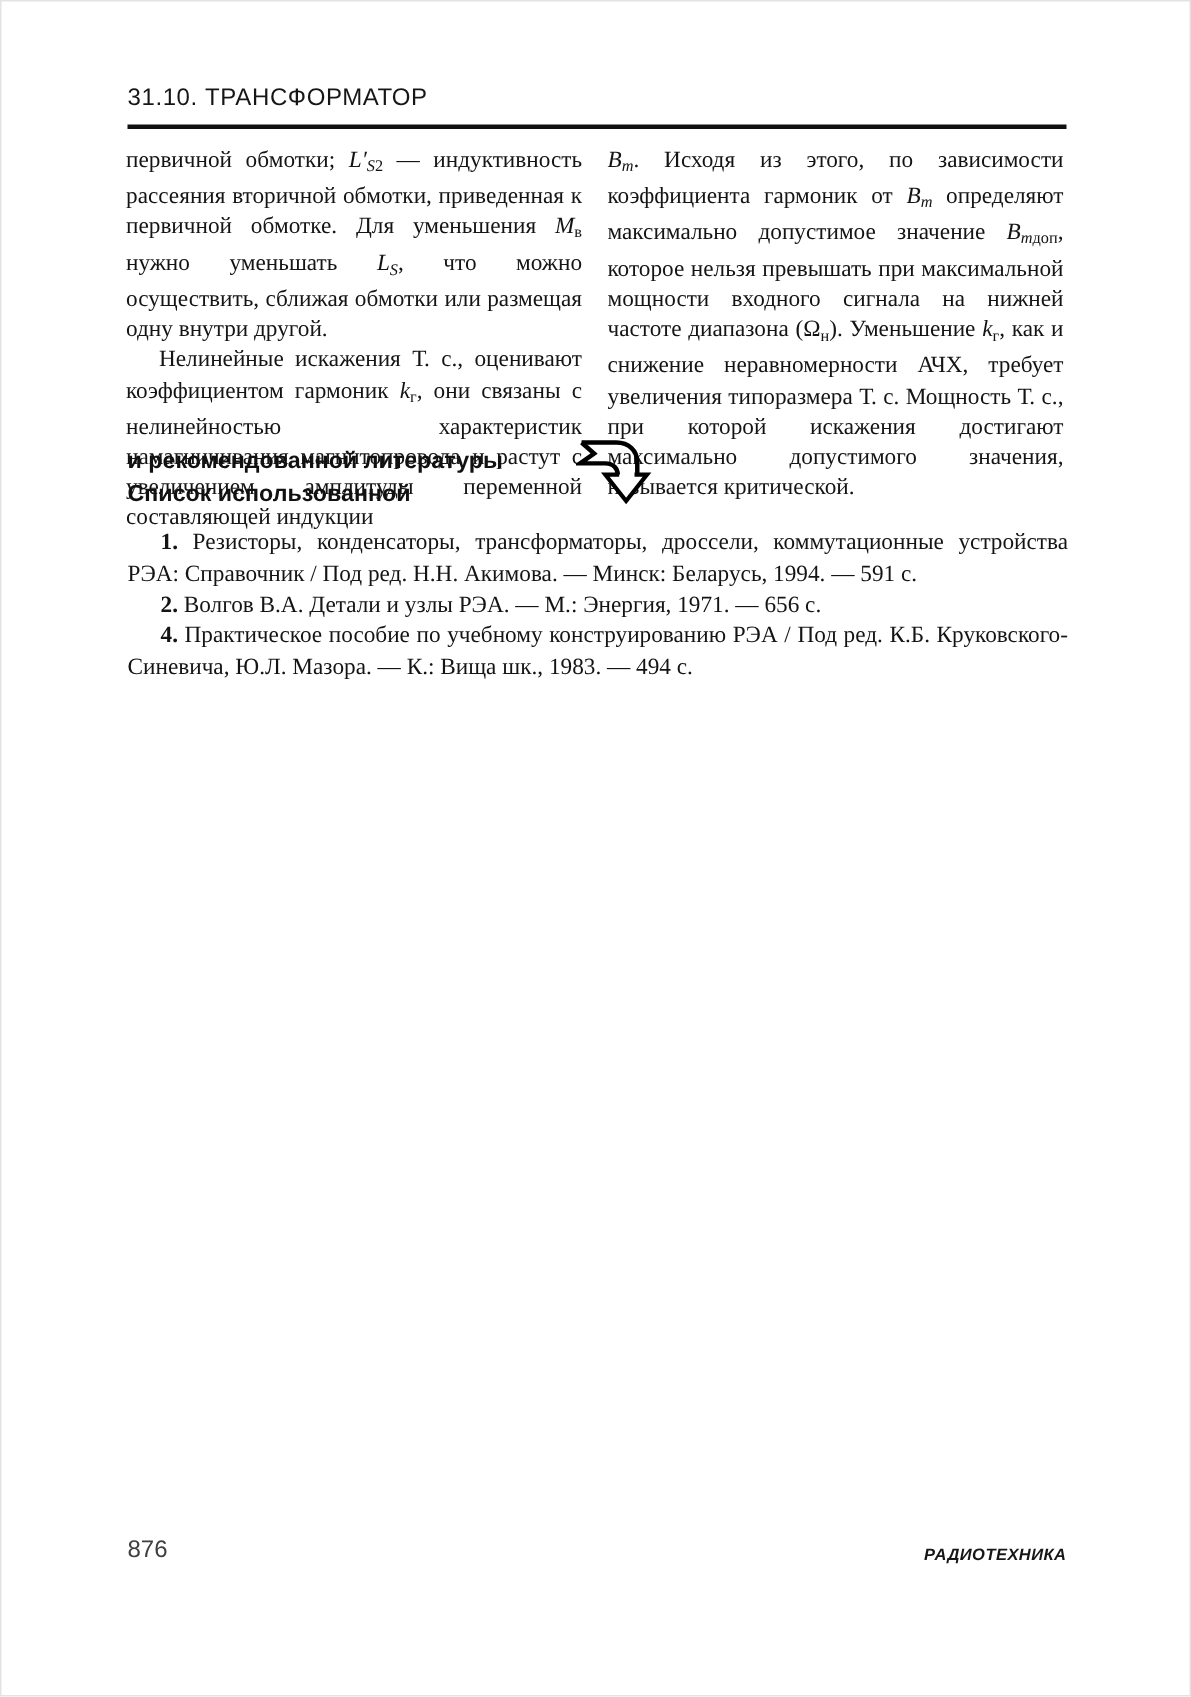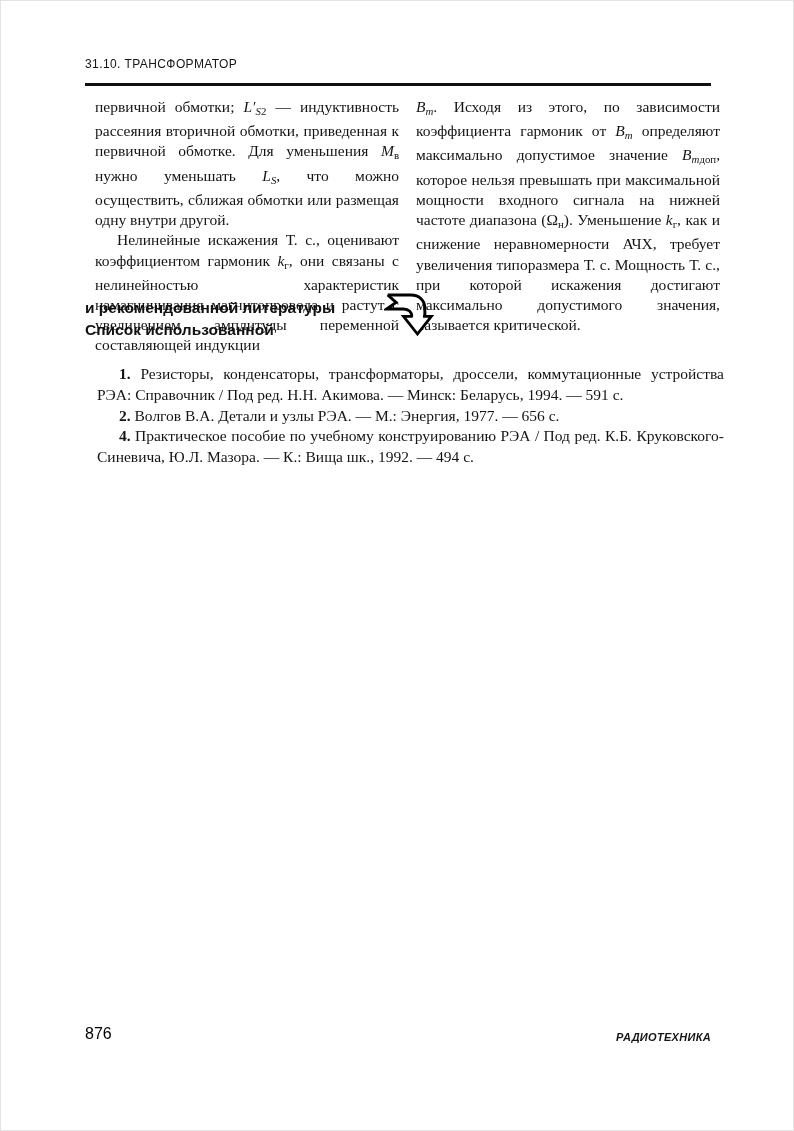--- a/index.html
+++ b/index.html
@@ -11,29 +11,29 @@
     color: #141414;
     overflow: hidden;
   }
   .page {
     position: absolute; inset: 0;
     box-shadow: inset 0 0 0 1px #e3e3e3;
   }
   .running-head {
     position: absolute; left: 85px; top: 57px;
     font-family: "Liberation Sans", sans-serif;
-    font-size: 12px; letter-spacing: 0.4px;
+    font-size: 16px; letter-spacing: 0.4px;
     color: #161616;
   }
   .head-rule {
     position: absolute; left: 85px; top: 83px;
     width: 626px; height: 3px; background: #101010;
   }
   .columns {
-    position: absolute; left: 95px; top: 97px; width: 626px;
+    position: absolute; left: 84px; top: 97px; width: 626px;
     display: flex; gap: 17px;
   }
   .col {
     width: 304px;
     font-size: 15.5px; line-height: 20.2px;
     text-align: justify;
   }
   .col p { margin: 0; }
   .col p.indent { text-indent: 22px; }
   .r-i { font-style: italic; }
@@ -46,28 +46,28 @@
     color: #111;
   }
   .section-arrow {
     position: absolute; left: 384px; top: 291px;
     width: 52px; height: 47px;
   }
   .refs {
     position: absolute; left: 85px; top: 352px; width: 627px;
     font-size: 15.5px; line-height: 20.8px;
     text-align: justify;
-    list-style: none; margin: 12px; padding: 0;
+    list-style: none; margin: 0; padding: 0;
   }
   .refs li { text-indent: 22px; margin: 0; }
   .ref-num { font-weight: bold; }
   .footer-page {
     position: absolute; left: 85px; top: 1025px;
     font-family: "Liberation Sans", sans-serif;
-    font-size: 16px; color: #000000;
+    font-size: 16px; color: #404040;
   }
   .footer-journal {
     position: absolute; right: 83px; top: 1031px;
     font-family: "Liberation Sans", sans-serif;
     font-size: 11px; font-weight: bold; font-style: italic;
     letter-spacing: 0.3px; color: #161616; text-align: right;
   }
 </style>
 </head>
 <body>
@@ -94,20 +94,20 @@
 
   <svg class="section-arrow" viewBox="0 0 56 50" xmlns="http://www.w3.org/2000/svg">
     <path d="M36 46 L21 27 L51 27 Z" fill="#ffffff" stroke="#000000" stroke-width="3" stroke-linejoin="miter"></path>
     <rect x="31" y="25" width="11" height="4" fill="#ffffff"></rect>
     <path d="M4 4 L29 4 C38 4 44 10 44 18 L44 27" fill="none" stroke="#000000" stroke-width="3.2"></path>
     <path d="M4 4 L13 12 L3 19 L21 19 C27 19 30 23 30 27" fill="none" stroke="#000000" stroke-width="3.2"></path>
   </svg>
 
   <ul class="refs">
     <li><span class="ref-num">1.</span> <span>Резисторы, конденсаторы, трансформаторы, дроссели, коммутационные устройства РЭА: Справочник / Под ред. Н.Н. Акимова. — Минск: Беларусь, 1994. — 591 с.</span></li>
-    <li><span class="ref-num">2.</span> <span>Волгов В.А. Детали и узлы РЭА. — М.: Энергия, 1977. — 656 с.</span></li>
-    <li><span class="ref-num">4.</span> <span>Практическое пособие по учебному конструированию РЭА / Под ред. К.Б. Круковского-Синевича, Ю.Л. Мазора. — К.: Вища шк., 1992. — 494 с.</span></li>
+    <li><span class="ref-num">2.</span> <span>Волгов В.А. Детали и узлы РЭА. — М.: Энергия, 1971. — 656 с.</span></li>
+    <li><span class="ref-num">4.</span> <span>Практическое пособие по учебному конструированию РЭА / Под ред. К.Б. Круковского-Синевича, Ю.Л. Мазора. — К.: Вища шк., 1983. — 494 с.</span></li>
   </ul>
 
   <div class="footer-page">876</div>
   <div class="footer-journal">РАДИОТЕХНИКА</div>
 
 </div>
 
 </body></html>

